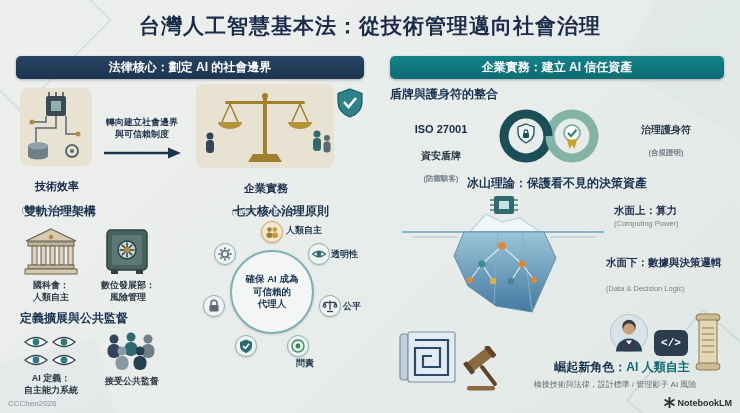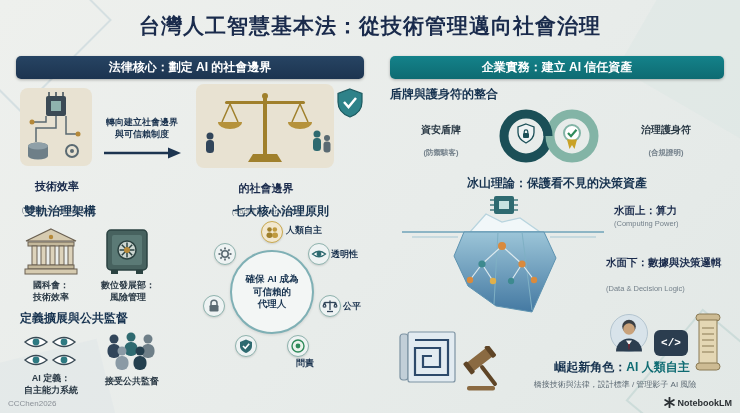--- a/index.html
+++ b/index.html
@@ -121,21 +121,21 @@
       <path d="M98 38 a12 7 0 0 0 24 0 z" fill="#b5923c"></path>
       <circle cx="20" cy="52" r="3.5" fill="#31455a"></circle>
         <rect x="16" y="56" width="8" height="13" rx="3.5" fill="#31455a"></rect>
       <circle cx="127" cy="50" r="3.5" fill="#2e6a70"></circle>
         <rect x="123" y="54" width="8" height="13" rx="3.5" fill="#2e6a70"></rect>
       <circle cx="137" cy="54" r="3" fill="#5a6a72"></circle>
         <rect x="133.5" y="57.5" width="7" height="11" rx="3" fill="#5a6a72"></rect>
     </svg>
   </div>
   <div class="cap" style="left:208px; top:169px; width:116px;">
-    <div class="big-label">的社會邊界</div>
+    <div class="big-label">企業實務</div>
     <div class="sub">(Social Governance)</div>
   </div>
 
   <div class="abs" style="left:337px; top:88px;">
     <svg width="26" height="30" viewBox="0 0 26 30">
       <path d="M13 1 L25 5.5 V14 C25 21.5 19.8 26.5 13 29 C6.2 26.5 1 21.5 1 14 V5.5 Z" fill="#2e8289" stroke="#1d5a60" stroke-width="1.2"></path>
       <polyline points="7,14 11.5,19 19,10" fill="none" stroke="#fff" stroke-width="2.5"></polyline>
     </svg>
   </div>
 
@@ -150,21 +150,21 @@
           <rect x="17" y="19" width="5" height="19"></rect>
         <rect x="26" y="19" width="5" height="19"></rect>
           <rect x="35" y="19" width="5" height="19"></rect>
         <rect x="44" y="19" width="5" height="19"></rect>
       </g>
       <rect x="4" y="38" width="46" height="4" fill="#c4b89b" stroke="#6b6152" stroke-width="1"></rect>
       <rect x="1" y="42" width="52" height="5" fill="#d6cbb0" stroke="#6b6152" stroke-width="1"></rect>
     </svg>
   </div>
   <div class="cap" style="left:12px; top:280px; width:78px;">國科會：
-技術效率</div>
+人類自主</div>
 
   <div class="abs" style="left:104px; top:228px;">
     <svg width="46" height="48" viewBox="0 0 46 48">
       <rect x="3" y="2" width="40" height="40" rx="4" fill="#47625f" stroke="#2b4241" stroke-width="1.5"></rect>
       <rect x="8" y="7" width="30" height="30" rx="2" fill="#5b7a76"></rect>
       <circle cx="23" cy="22" r="9" fill="#ccd6d1" stroke="#2b4241" stroke-width="1.5"></circle>
       <g stroke="#2b4241" stroke-width="1.5">
         <line x1="23" y1="14.5" x2="23" y2="29.5"></line>
           <line x1="15.5" y1="22" x2="30.5" y2="22"></line>
         <line x1="17.8" y1="16.8" x2="28.2" y2="27.2"></line>
@@ -279,20 +279,21 @@
         <rect x="13.5" y="26" width="13" height="14" rx="6" fill="#8a9aa5"></rect>
       <circle cx="38" cy="21" r="4.5" fill="#24404f"></circle>
         <rect x="31.5" y="26" width="13" height="14" rx="6" fill="#24404f"></rect>
     </svg>
   </div>
   <div class="cap" style="left:94px; top:376px; width:76px;">接受公共監督</div>
 
   <div class="sec-h" style="left:390px; top:86px; width:334px; text-align:left;">盾牌與護身符的整合</div>
 
   <div class="cap" style="left:398px; top:110px; width:86px;">
+    <div class="iso-code">ISO 27001</div>
     <div class="iso-name">資安盾牌</div>
     <div class="iso-note">(防禦駭客)</div>
   </div>
 
   <div class="abs" style="left:490px; top:106px;">
     <svg width="124" height="60" viewBox="0 0 124 60">
       <circle cx="36" cy="30" r="22" fill="none" stroke="#1b4f57" stroke-width="9"></circle>
       <circle cx="82" cy="30" r="22" fill="none" stroke="#83b4a6" stroke-width="9"></circle>
       <path d="M51.6 14.4 A22 22 0 0 1 58 30" fill="none" stroke="#1b4f57" stroke-width="9"></path>
       <path d="M36 18 l8 3 v5.5 c0 5.5 -4 8.5 -8 10.5 c-4 -2 -8 -5 -8 -10.5 v-5.5 z" fill="#eef3f4" stroke="#1b4f57" stroke-width="1.3"></path>

